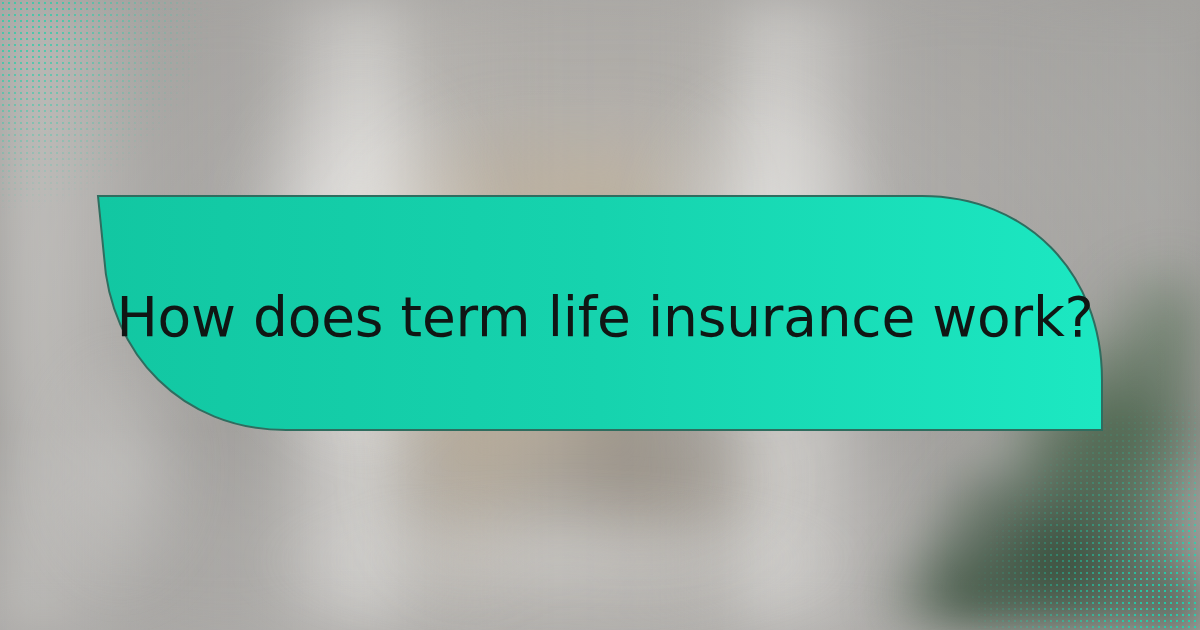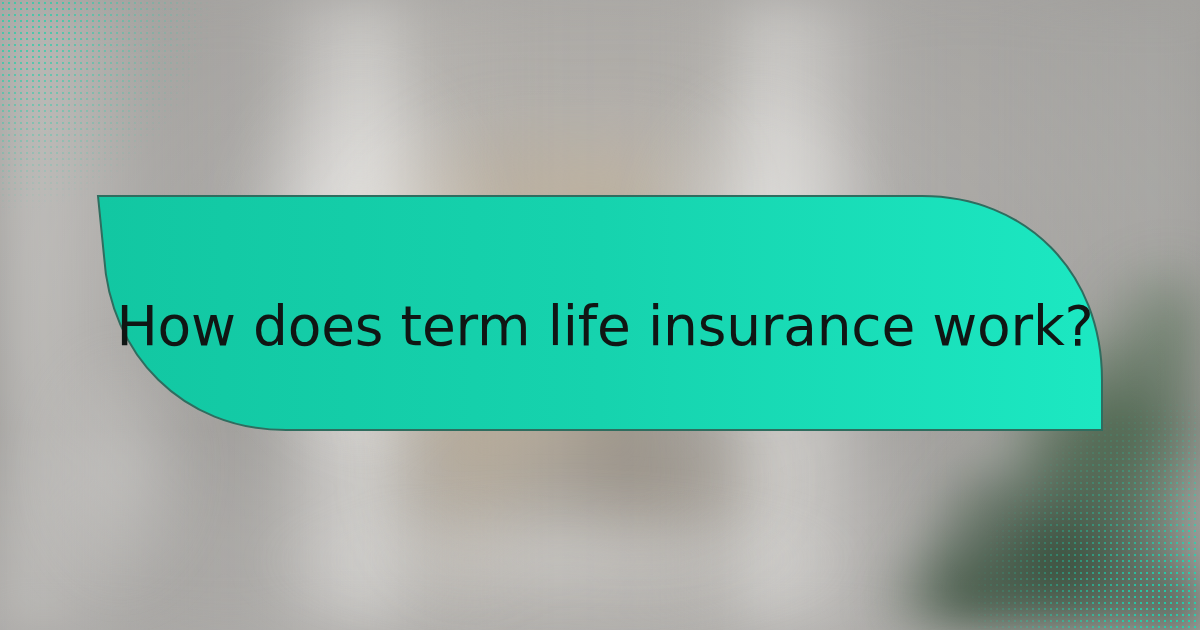--- a/index.html
+++ b/index.html
@@ -118,21 +118,21 @@
   
   #banner-wrap {
     position:absolute;
     left:96px; top:194px;
     width:1008px; height:238px;
   }
   #banner-wrap svg { display:block; width:100%; height:100%; overflow:visible; }
 
   #banner-title {
     position:absolute;
-    left:0; top:13px; width:1008px; height:238px;
+    left:0; top:4px; width:1008px; height:238px;
     display:flex;
     align-items:center;
     justify-content:center;
     padding-left:10px;
     font-size:55px;
     font-weight:400;
     line-height:1.1;
     color:#101614;
     letter-spacing:-.2px;
     white-space:nowrap;

